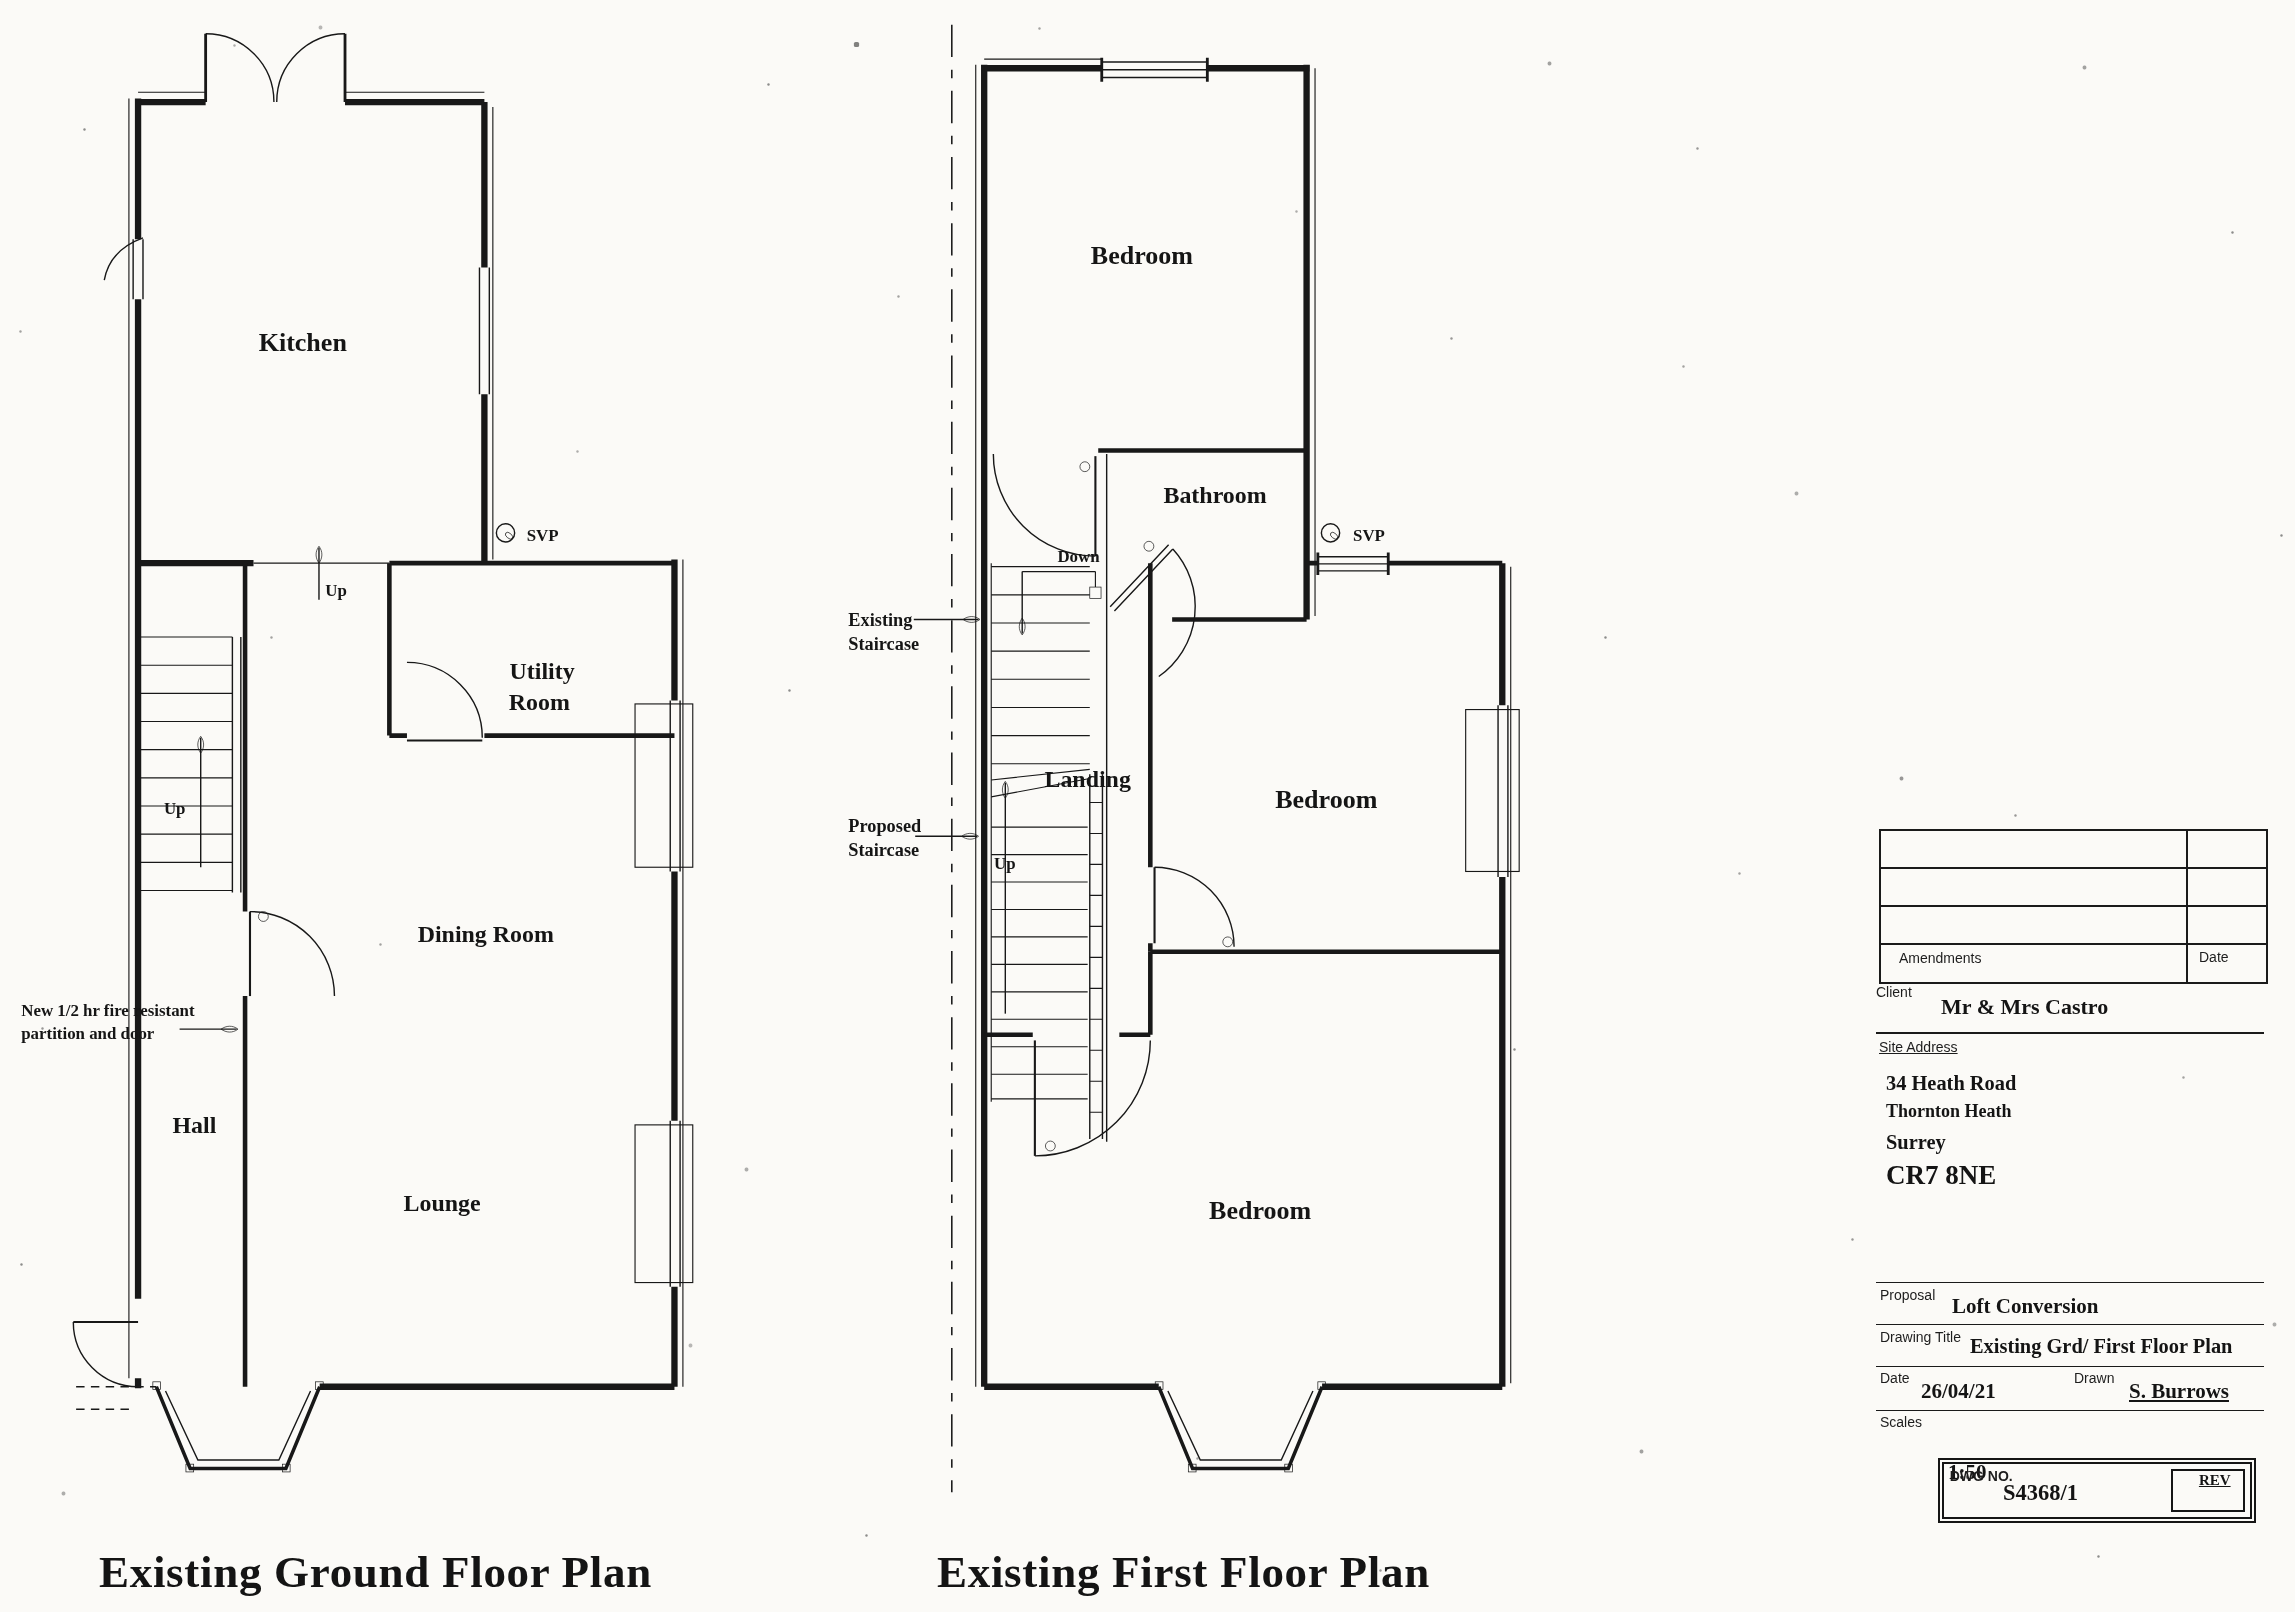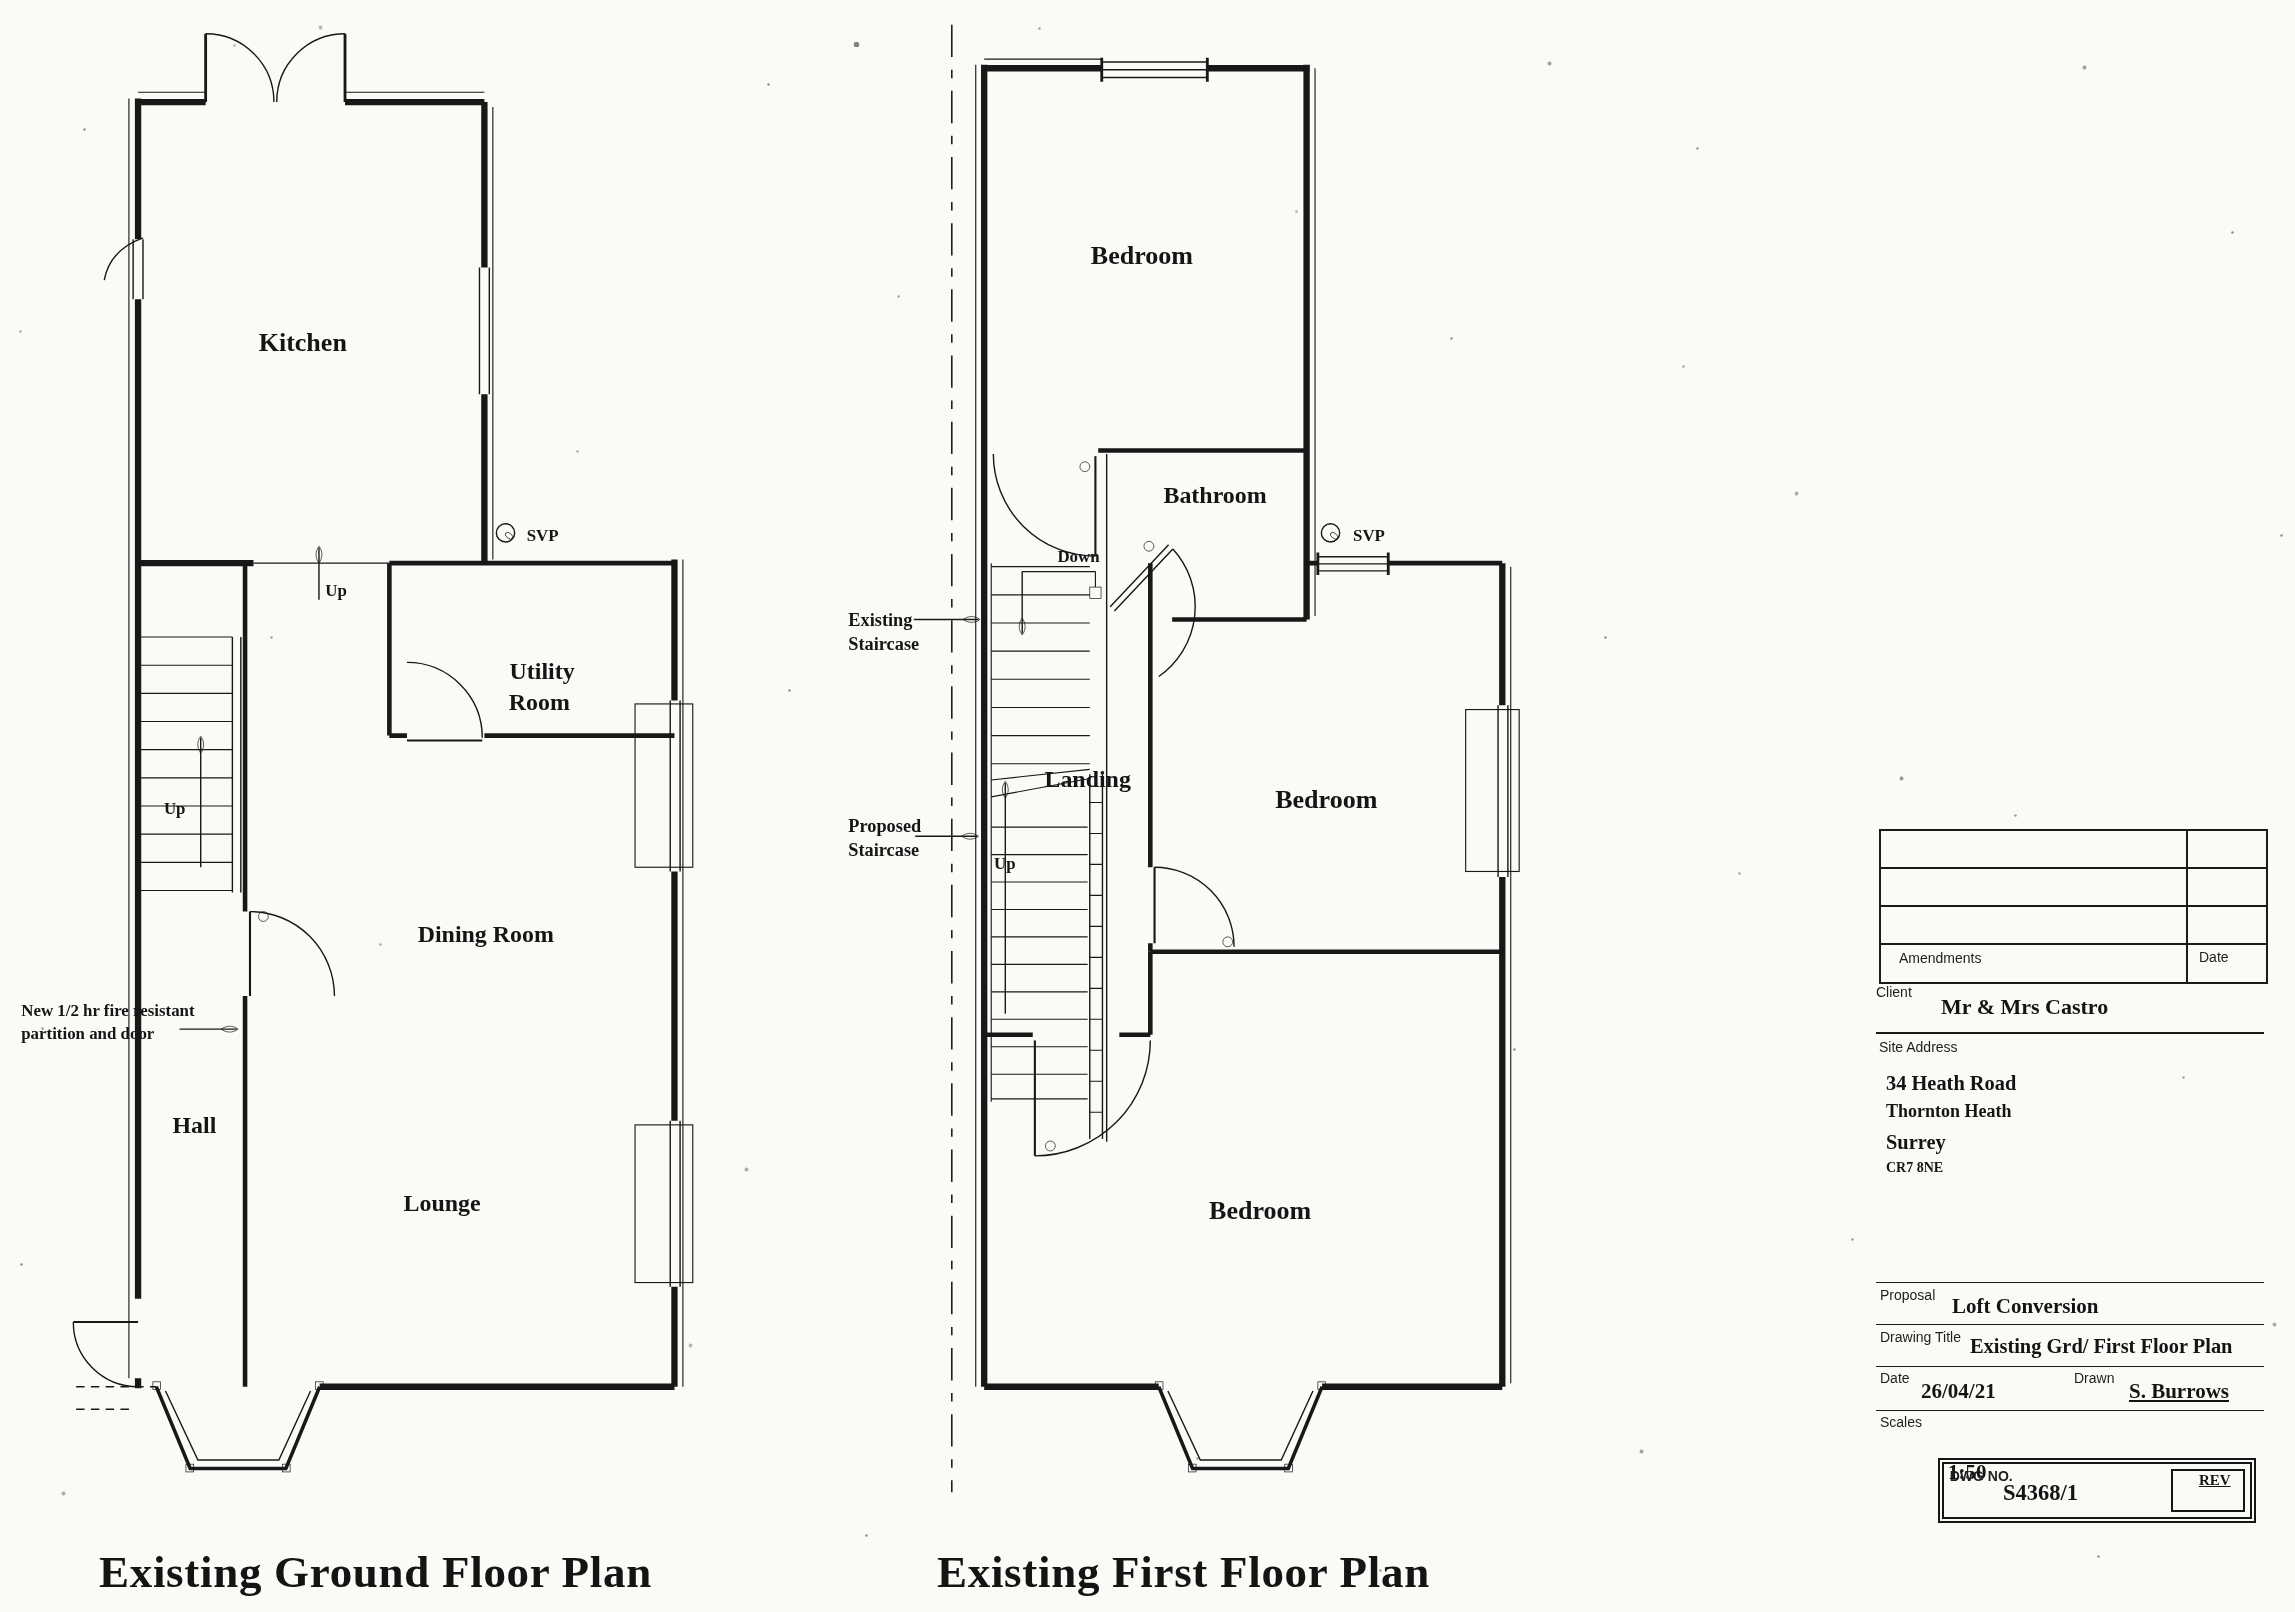--- a/index.html
+++ b/index.html
@@ -268,25 +268,25 @@
       <div class="hline abs" style="left:0;top:112px;width:100%;"></div>
       <div class="vline abs" style="left:305px;top:0;height:100%;"></div>
       <div class="abs tb-label" style="left:10px;top:119px;margin-left:8px;">Amendments</div>
       <div class="abs tb-label" style="left:318px;top:118px;">Date</div>
     </div>
 
     <div class="abs tb-label" style="left:1876px;top:984px;">Client</div>
     <div class="abs tb-value" style="left:1941px;top:994px;font-size:22px;">Mr &amp; Mrs Castro</div>
 
     <div class="hline abs" style="left:1876px;top:1032px;width:388px;"></div>
-    <div class="abs tb-label" style="left:1879px;top:1039px;">Site Address</div>
+    <div class="abs tb-label" style="left:1879px;top:1039px;text-decoration:underline;">Site Address</div>
     <div class="abs tb-value" style="left:1886px;top:1072px;font-size:20.4px;">34 Heath Road</div>
     <div class="abs tb-value" style="left:1886px;top:1101px;font-size:18px;">Thornton Heath</div>
     <div class="abs tb-value" style="left:1886px;top:1131px;font-size:20.4px;">Surrey</div>
-    <div class="abs tb-value" style="left:1886px;top:1160px;font-size:14px;">CR7 8NE</div>
+    <div class="abs tb-value" style="left:1886px;top:1160px;font-size:27px;">CR7 8NE</div>
 
     <div class="hline abs" style="left:1876px;top:1282px;width:388px;height:1.4px;"></div>
     <div class="abs tb-label" style="left:1880px;top:1287px;text-align:right;">Proposal</div>
     <div class="abs tb-value" style="left:1952px;top:1294px;">Loft Conversion</div>
 
     <div class="hline abs" style="left:1876px;top:1324px;width:388px;height:1.4px;"></div>
     <div class="abs tb-label" style="left:1880px;top:1329px;">Drawing Title</div>
     <div class="abs tb-value" style="left:1970px;top:1335px;font-size:20.4px;">Existing Grd/ First Floor Plan</div>
 
     <div class="hline abs" style="left:1876px;top:1366px;width:388px;height:1.4px;"></div>

